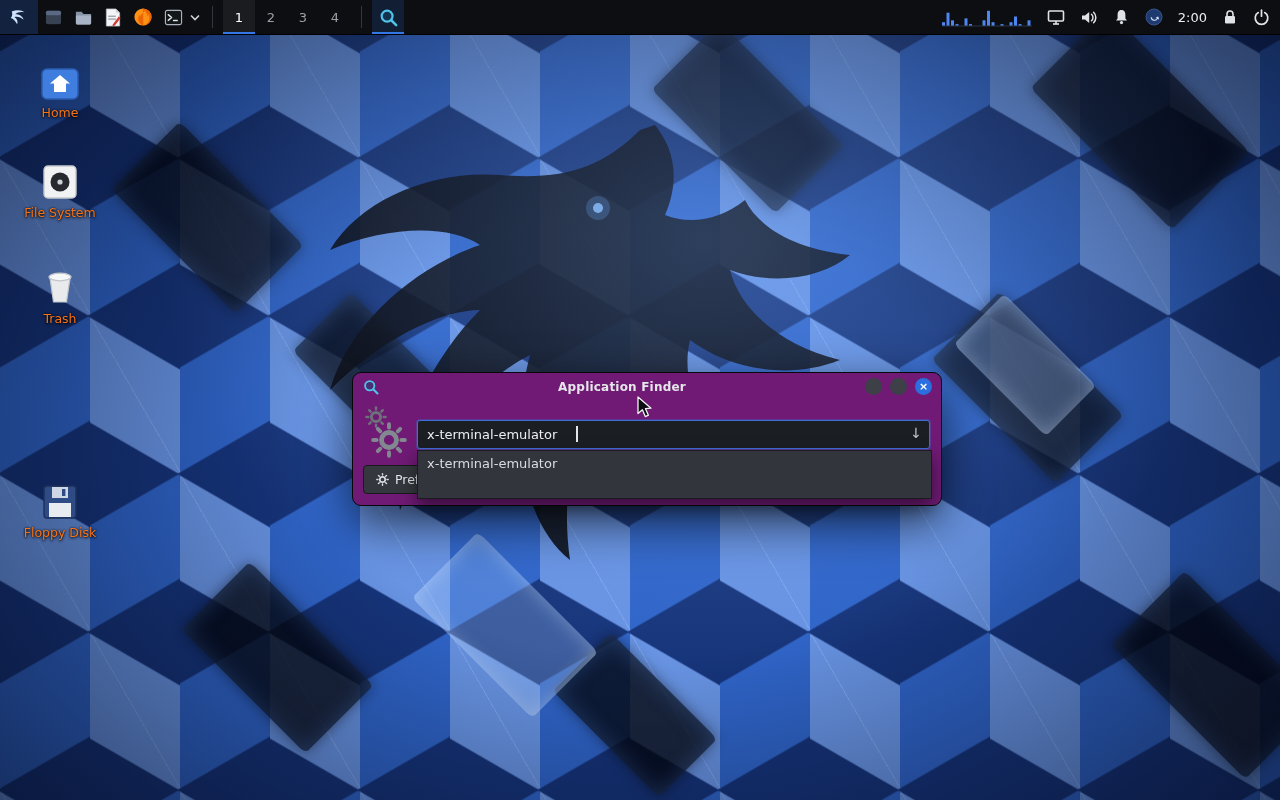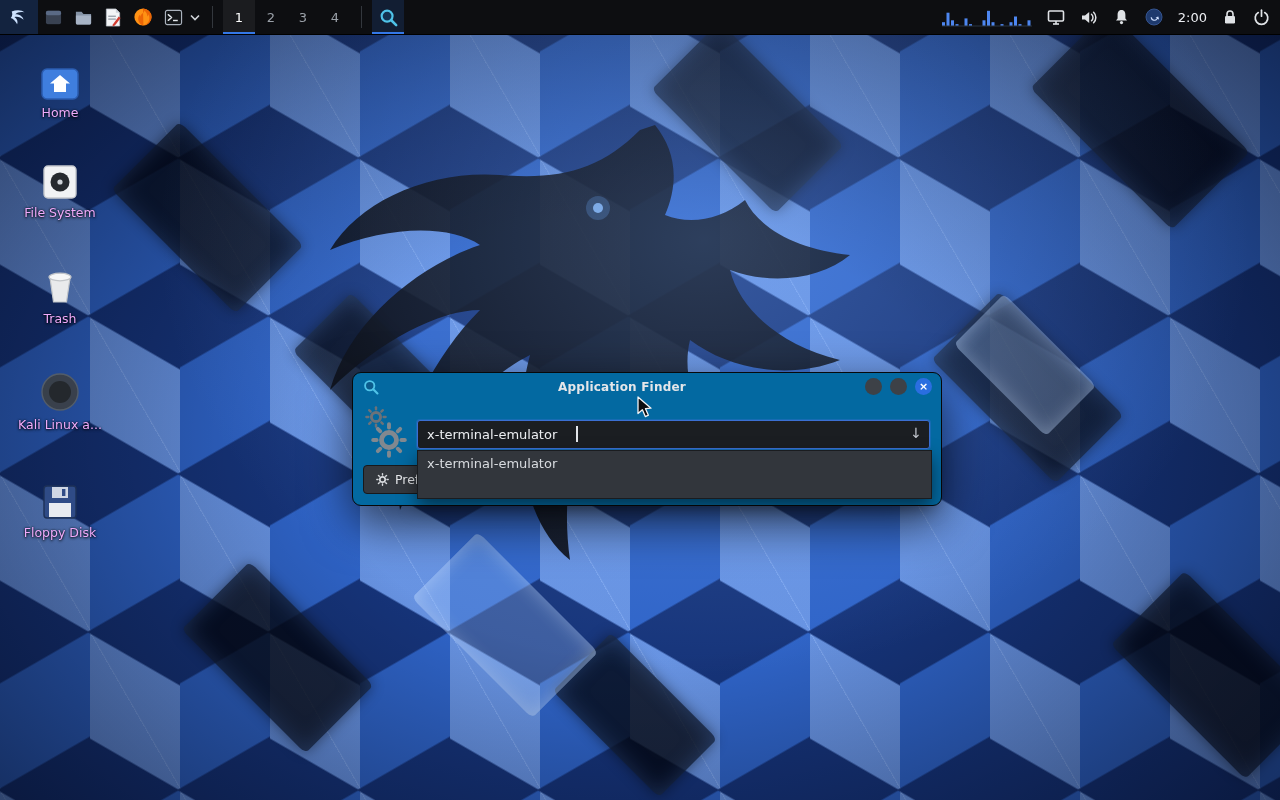--- a/index.html
+++ b/index.html
@@ -45,26 +45,26 @@
     justify-content:center;cursor:pointer;}
   .ws.active{color:#ffffff;background:rgba(255,255,255,0.06);box-shadow:inset 0 -2px 0 #3478e8;}
   .task{width:32px;height:34px;display:flex;align-items:center;justify-content:center;
     background:rgba(52,120,232,0.16);box-shadow:inset 0 -2px 0 #3478e8;cursor:pointer;}
   .tray{display:flex;align-items:center;justify-content:center;cursor:pointer;color:#dfe2e6;}
   .clock{color:#eceef2;font-size:13px;cursor:pointer;}
 
   
   .dicon{position:absolute;left:12px;width:96px;text-align:center;cursor:pointer;}
   .dicon .art{height:44px;display:flex;align-items:flex-end;justify-content:center;}
-  .dicon .lbl{margin-top:5px;color:#f0abfc;font-size:12.5px;
+  .dicon .lbl{margin-top:5px;color:#f97316;font-size:12.5px;
     text-shadow:0 1px 3px rgba(0,0,0,0.95),0 0 2px rgba(0,0,0,0.8);}
 
   
   .appfinder{position:absolute;left:352px;top:372px;width:588px;height:132px;
-    background:#0369a1;border:1px solid #070809;border-radius:9px;
+    background:#701a75;border:1px solid #070809;border-radius:9px;
     box-shadow:0 16px 48px rgba(0,0,0,0.65);z-index:50;}
   .titlebar{height:27px;display:flex;align-items:center;padding:0 9px;gap:6px;}
   .titlebar .title{flex:1;text-align:center;color:#e4e6e9;font-weight:bold;font-size:12px;
     letter-spacing:0.2px;}
   .wbtns{display:flex;gap:8px;}
   .wbtn{width:17px;height:17px;border-radius:50%;background:#3d4147;cursor:pointer;
     display:flex;align-items:center;justify-content:center;}
   .wbtn.close{background:#2a6ee0;color:#fff;font-size:11px;font-weight:bold;line-height:1;}
   .wbody{position:relative;height:104px;padding-left:16px;}
   .gears{position:absolute;left:12px;top:6px;width:52px;height:54px;color:#81888f;}
@@ -300,29 +300,20 @@
   <div class="dicon" style="top:262px;">
     <div class="art">
         <svg width="32" height="38" viewBox="0 0 32 38">
       <path d="M6 10 L9.5 34 h13 L26 10 Z" fill="#e9eaec" stroke="#c2c5c9" stroke-width="1.2"></path>
       <ellipse cx="16" cy="9" rx="11" ry="3.8" fill="#f6f7f8" stroke="#c2c5c9" stroke-width="1.2"></ellipse>
     </svg>
       </div>
     <div class="lbl">Trash</div>
   </div>
 
-  <div class="dicon" style="top:368px;">
-    <div class="art">
-        <svg width="40" height="40" viewBox="0 0 40 40">
-      <circle cx="20" cy="20" r="18" fill="#3b4046" opacity="0.92" stroke="#585f66" stroke-width="1.4"></circle>
-      <circle cx="20" cy="20" r="11" fill="#24282d"></circle>
-    </svg>
-      </div>
-    <div class="lbl">Kali Linux a...</div>
-  </div>
 
   <div class="dicon" style="top:476px;">
     <div class="art">
         <svg width="36" height="36" viewBox="0 0 36 36">
       <rect x="2" y="2" width="32" height="32" rx="3" fill="#2f4b86" stroke="#1d3157" stroke-width="1.4"></rect>
       <rect x="10" y="3" width="16" height="11" fill="#cfd6e4"></rect>
       <rect x="20" y="5" width="3.4" height="7" fill="#2f4b86"></rect>
       <rect x="7" y="19" width="22" height="14" fill="#e8ebf0"></rect>
     </svg>
       </div>

